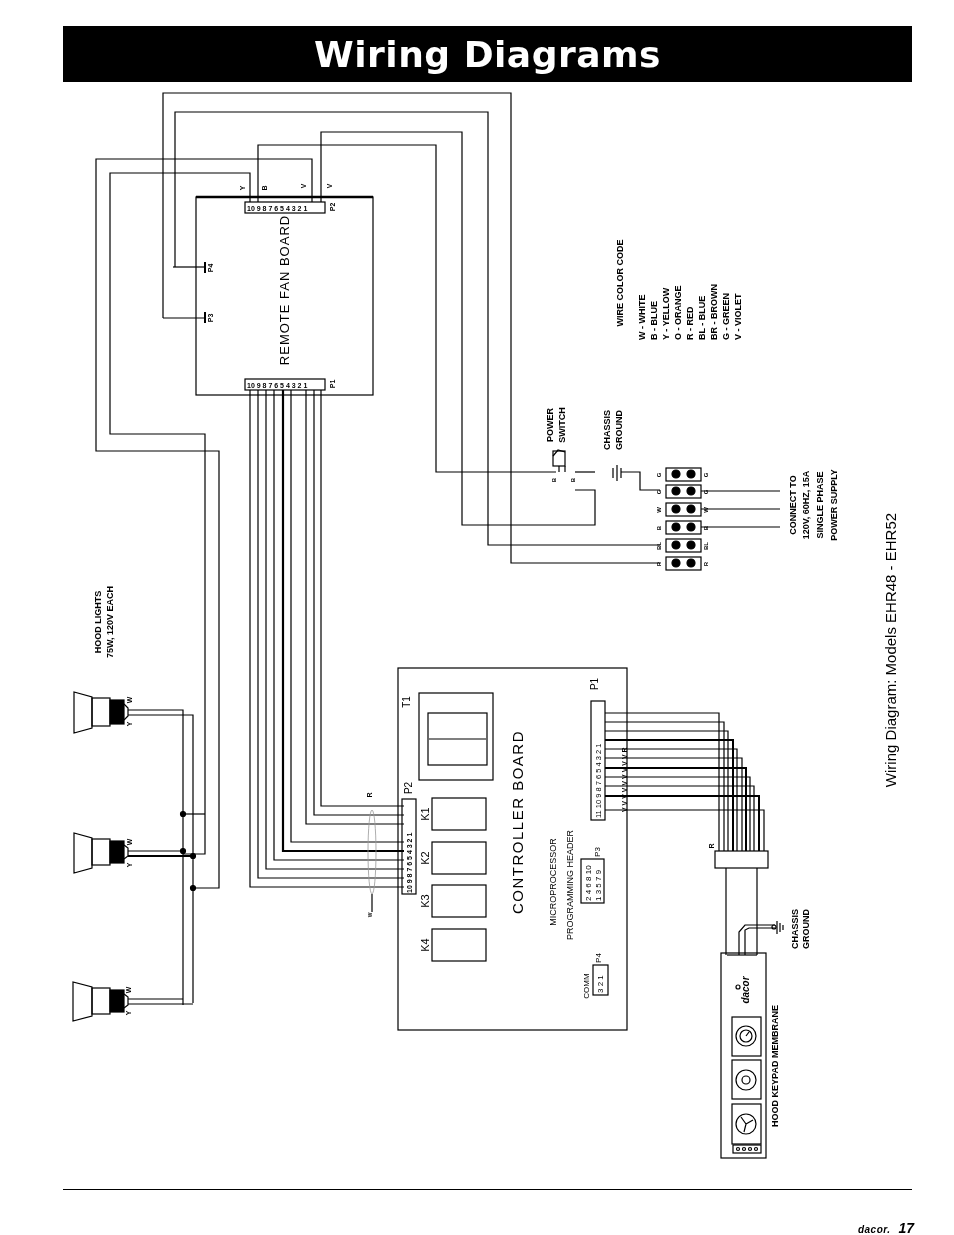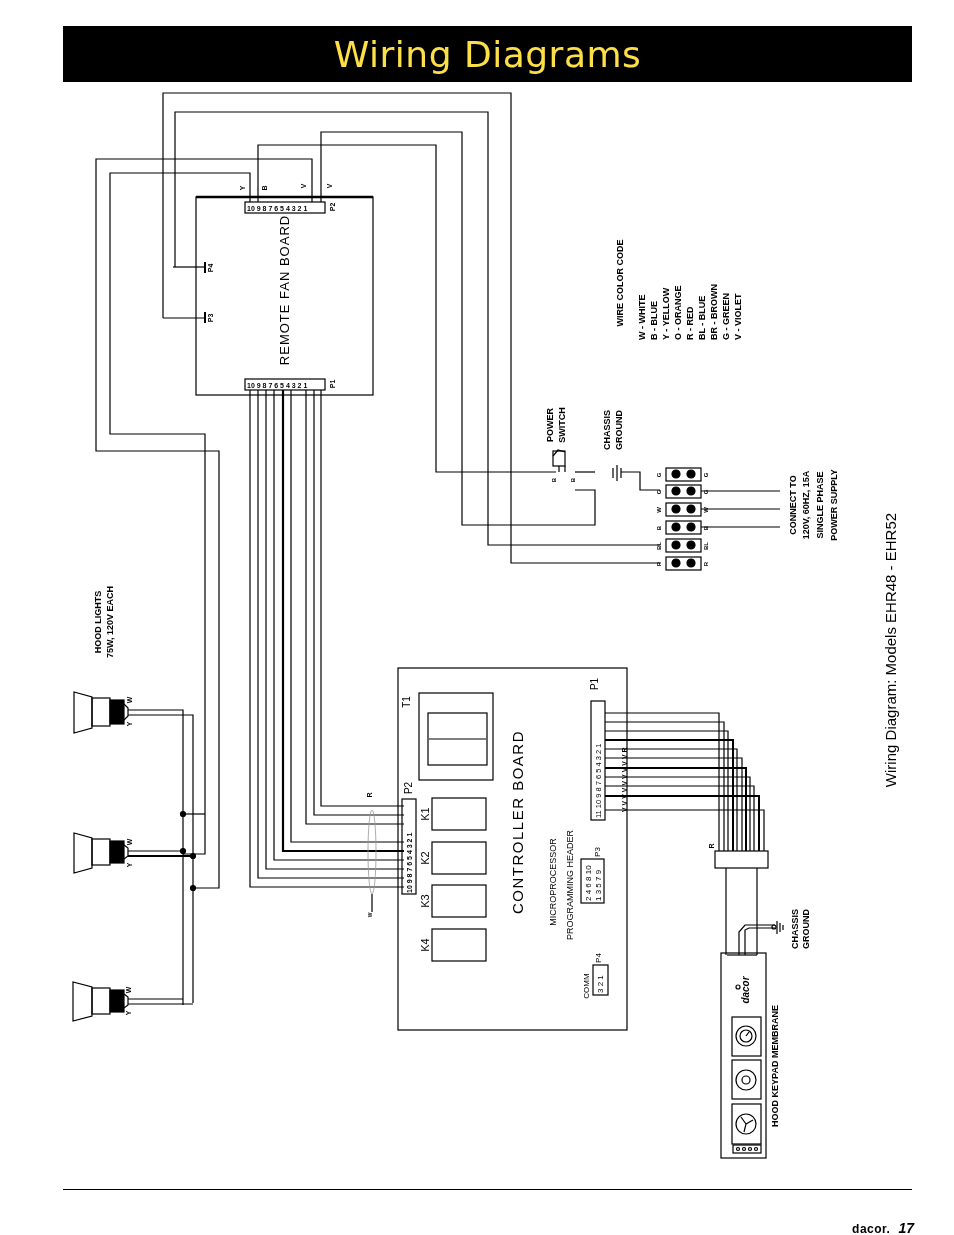--- a/index.html
+++ b/index.html
@@ -1,23 +1,23 @@
 <!DOCTYPE html>
 <html><head>
 <meta charset="utf-8">
 <style>
   html, body { margin:0; padding:0; background:#fff; }
   body { width:954px; height:1235px; position:relative; overflow:hidden; font-family:"Liberation Sans", sans-serif; color:#000; }
   .title-bar { position:absolute; left:63px; top:26px; width:849px; height:56px; background:#000; display:flex; align-items:center; justify-content:center; }
-  .title-bar span { color:#fde047; font-family:"DejaVu Sans", sans-serif; font-size:36px; font-weight:400; letter-spacing:0.5px; }
+  .title-bar span { color:#ffffff; font-family:"DejaVu Sans", sans-serif; font-size:36px; font-weight:700; letter-spacing:0.5px; }
   svg.diagram { position:absolute; left:0; top:0; width:954px; height:1235px; }
   svg text { font-family:"Liberation Sans", sans-serif; }
   .footer-rule { position:absolute; left:63px; top:1189px; width:849px; height:1px; background:#000; }
   .footer { position:absolute; right:40px; top:1196px; display:flex; align-items:baseline; gap:8px; }
-  .footer .logo { font-weight:bold; font-size:12px; letter-spacing:0.5px; }
+  .footer .logo { font-style:italic; font-weight:bold; font-size:10px; letter-spacing:0.5px; }
   .footer .page { font-style:italic; font-weight:bold; font-size:14px;margin-top:24px; }
 </style>
 </head>
 <body>
 
 <div class="title-bar">
   <span>Wiring Diagrams</span>
 </div>
 
 <svg class="diagram" viewBox="0 0 954 1235" stroke="#000" fill="none" stroke-width="1.2">

